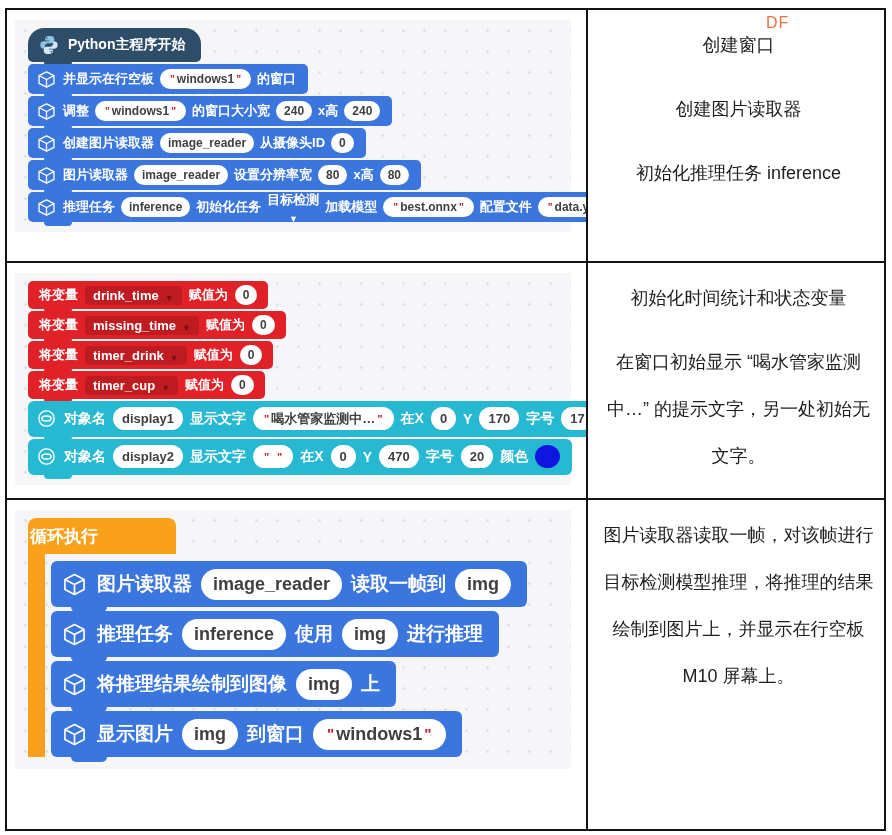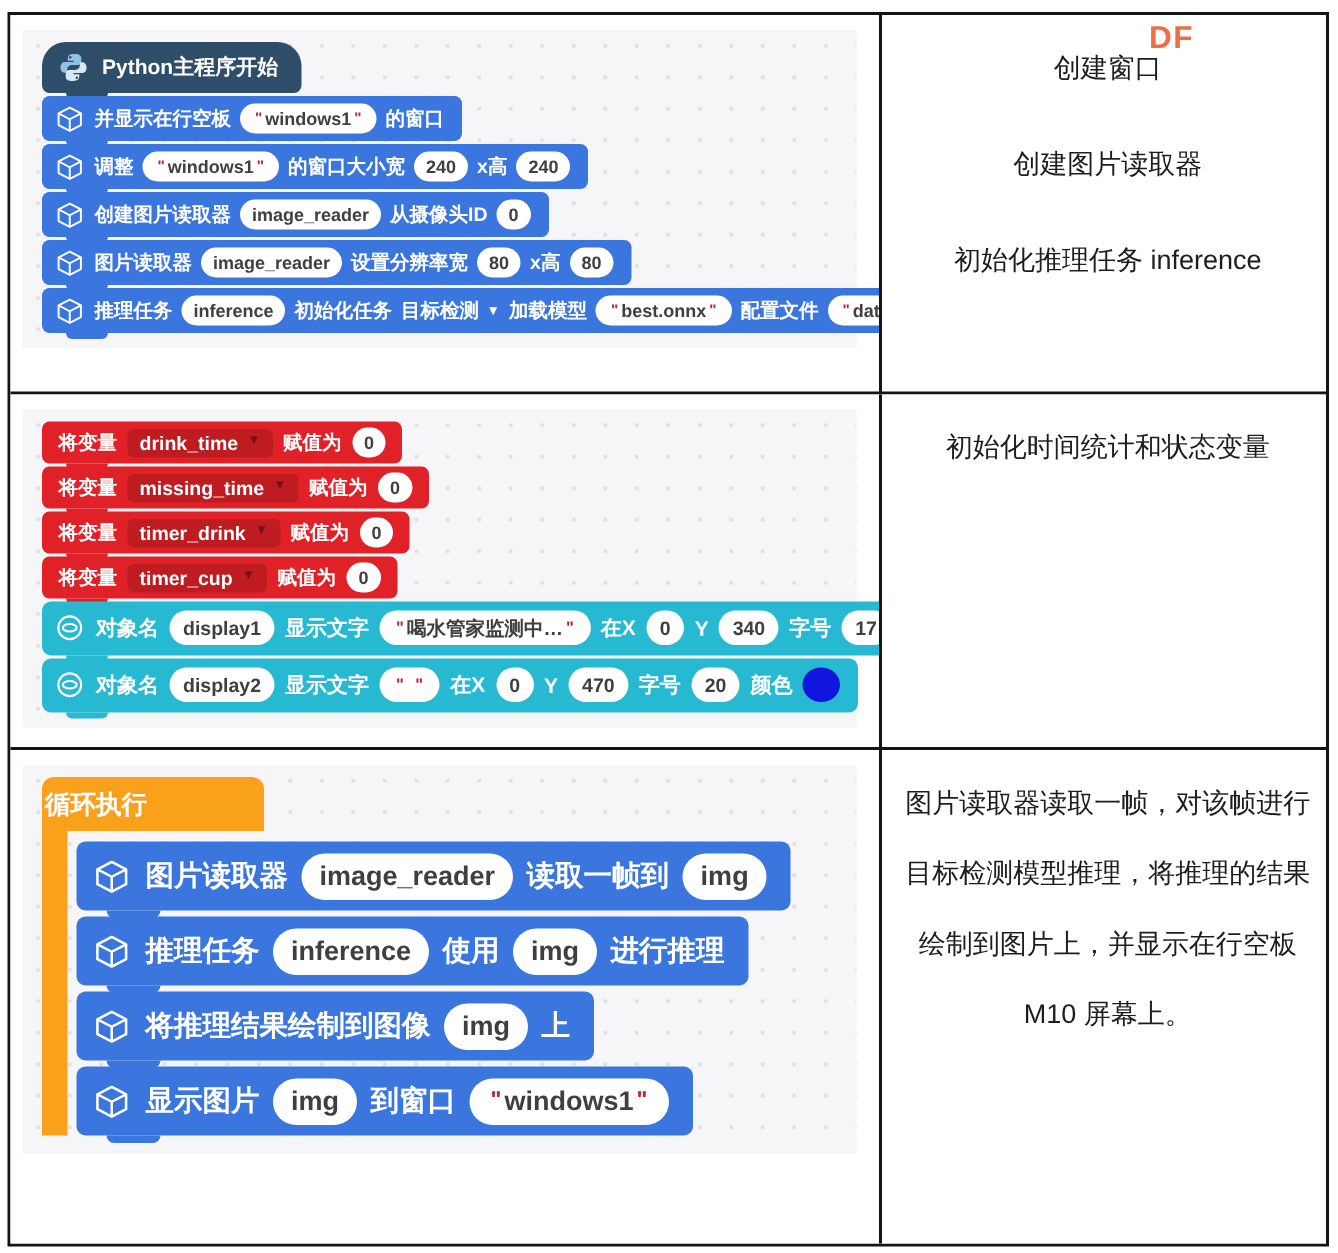--- a/index.html
+++ b/index.html
@@ -52,38 +52,38 @@
   .b-sm .oval { height:20px; font-size:12px; padding:0 8px; min-width:20px; }
   .b-red .oval { height:20px; font-size:12px; padding:0 8px; min-width:20px; }
   .b-md .oval { height:23px; font-size:13px; padding:0 9px; min-width:23px; }
   .b-lg .oval { height:31px; font-size:18px; padding:0 12px; min-width:31px; }
   .q { color:#c2202a; font-size:0.85em; margin:0 2px; }
 
   .dot { border-radius:50%; display:inline-block; }
   .b-md .dot { width:25px; height:23px; }
 
   .field { background:rgba(0,0,0,0.15); border-radius:4px; padding:2px 8px;
-    display:inline-flex; align-items:flex-start; gap:6px; }
+    display:inline-flex; align-items:flex-end; gap:6px; }
   .field .tri { color:#7c0f13; font-size:9px; }
-  .drop { display:inline-flex; align-items:center; gap:5px; }
+  .drop { display:inline-flex; align-items:center; gap:5px;flex-direction:column; }
   .drop .tri { font-size:9px; }
 
   
   .loop-header { background:#f9a11b; color:#fff; font-weight:bold; font-size:17px;
     height:36px; display:flex; align-items:center; width:max-content;
     padding:0 78px 0 2px; border-radius:8px 8px 0 0; }
   .loop-body { border-left:17px solid #f9a11b; padding:7px 0 0 6px;
     width:max-content; }
 
   
   .desc { position:relative; padding:12px 8px 0 13px; font-size:18px;
     color:#1d1d1d; }
   .desc p { margin:0 0 17px 0; line-height:47px;text-align:center; }
-  .df { position:absolute; top:4px; left:178px; font-weight:bold;
-    font-size:21px; letter-spacing:1px; }
+  .df { position:absolute; top:4px; left:178px; font-weight:normal;
+    font-size:16px; letter-spacing:1px; }
 </style>
 </head>
 <body>
 
 <div class="doc-table">
 
   <div class="cell cl cb">
     <div class="canvas">
         <div class="block b-hat c-hat">
           <span class="icon">
@@ -220,21 +220,21 @@
               <ellipse cx="12" cy="12" rx="5.3" ry="2.9"></ellipse>
             </svg>
           </span>
           <span>对象名</span>
           <span class="oval">display1</span>
           <span>显示文字</span>
           <span class="oval"><span class="q">"</span><span>喝水管家监测中…</span><span class="q">"</span></span>
           <span>在X</span>
           <span class="oval">0</span>
           <span>Y</span>
-          <span class="oval">340</span>
+          <span class="oval">170</span>
           <span>字号</span>
           <span class="oval">17</span>
         </div>
         <div class="block b-md c-cyan">
           <span class="icon">
             <svg viewBox="0 0 24 24" fill="none" stroke="#fff" stroke-width="1.6">
               <circle cx="12" cy="12" r="8.7"></circle>
               <ellipse cx="12" cy="12" rx="5.3" ry="2.9"></ellipse>
             </svg>
           </span>
@@ -248,20 +248,21 @@
           <span class="oval">470</span>
           <span>字号</span>
           <span class="oval">20</span>
           <span>颜色</span>
           <span class="dot" style="background: rgb(16, 22, 224);"></span>
         </div>
       </div>
   </div>
   <div class="cell cb desc">
     <p>初始化时间统计和状态变量</p>
+    <p>在窗口初始显示 “喝水管家监测中…” 的提示文字，另一处初始无文字。</p>
   </div>
 
   <div class="cell cl">
     <div class="canvas">
         <div class="loop-header">循环执行</div>
         <div class="loop-body">
           <div class="block b-lg c-blue">
             <span class="icon">
               <svg viewBox="0 0 24 24" fill="none" stroke="#fff" stroke-width="1.5" stroke-linejoin="round">
                 <path d="M12 3.2 20.5 7.6 20.5 16.4 12 20.8 3.5 16.4 3.5 7.6Z"></path>

